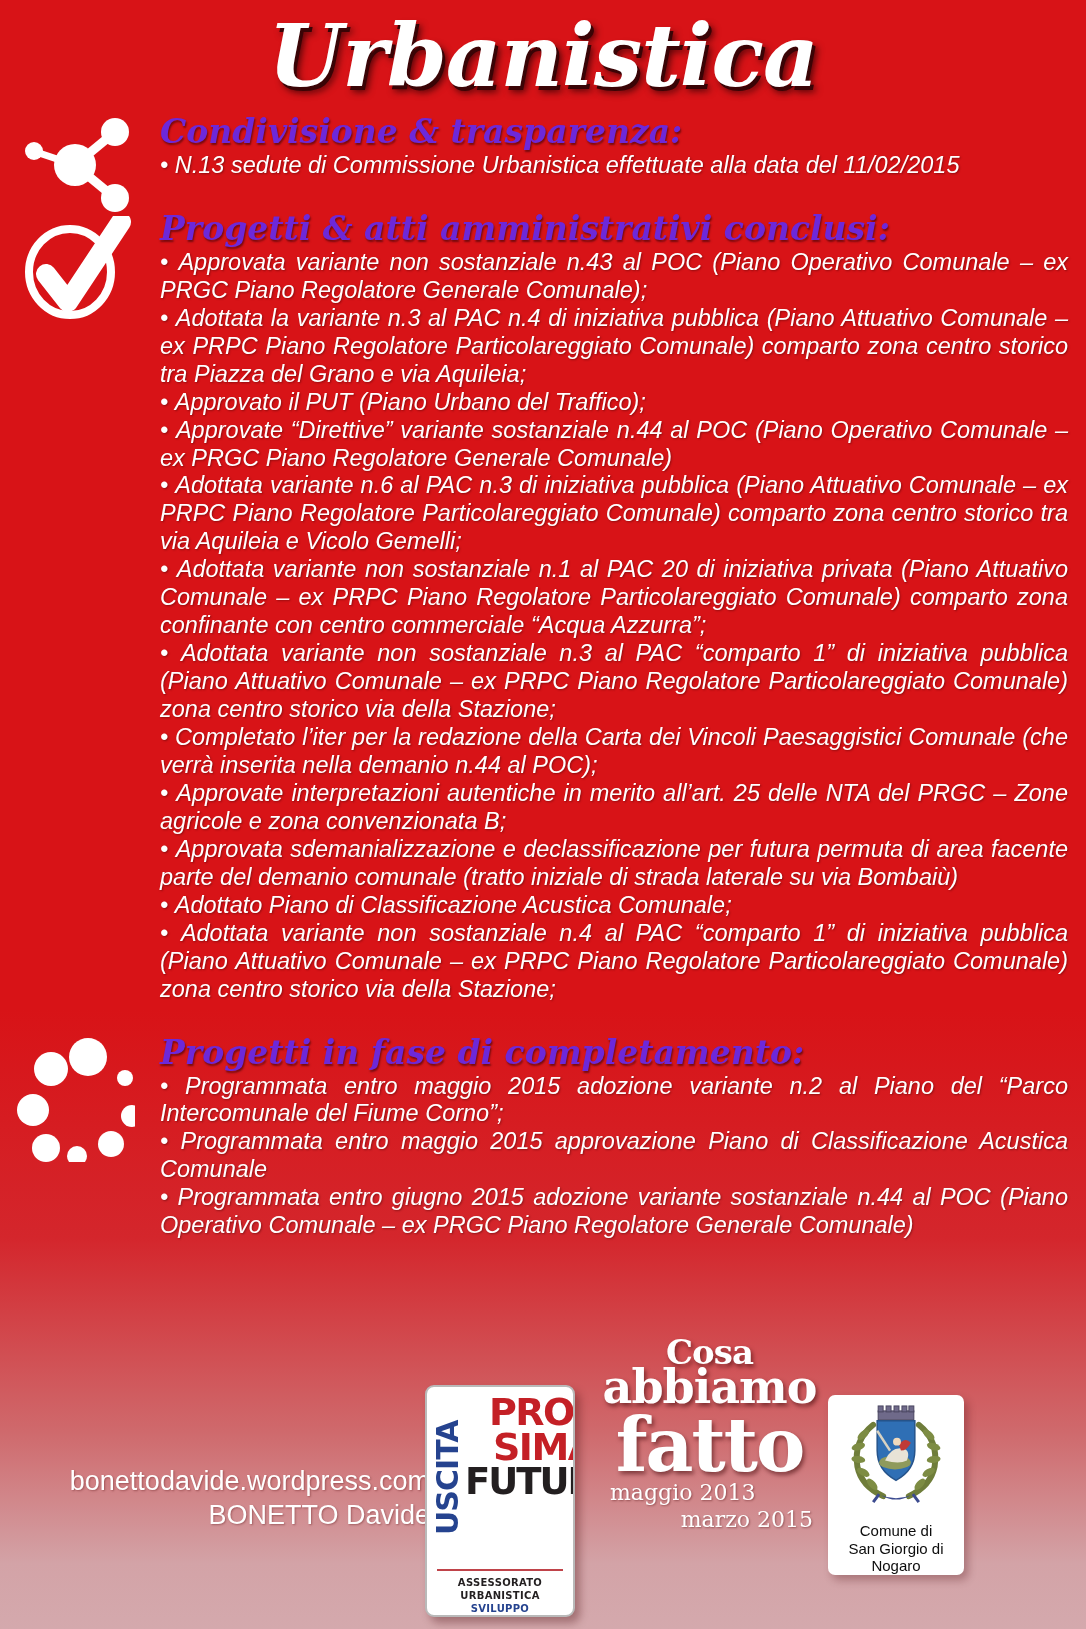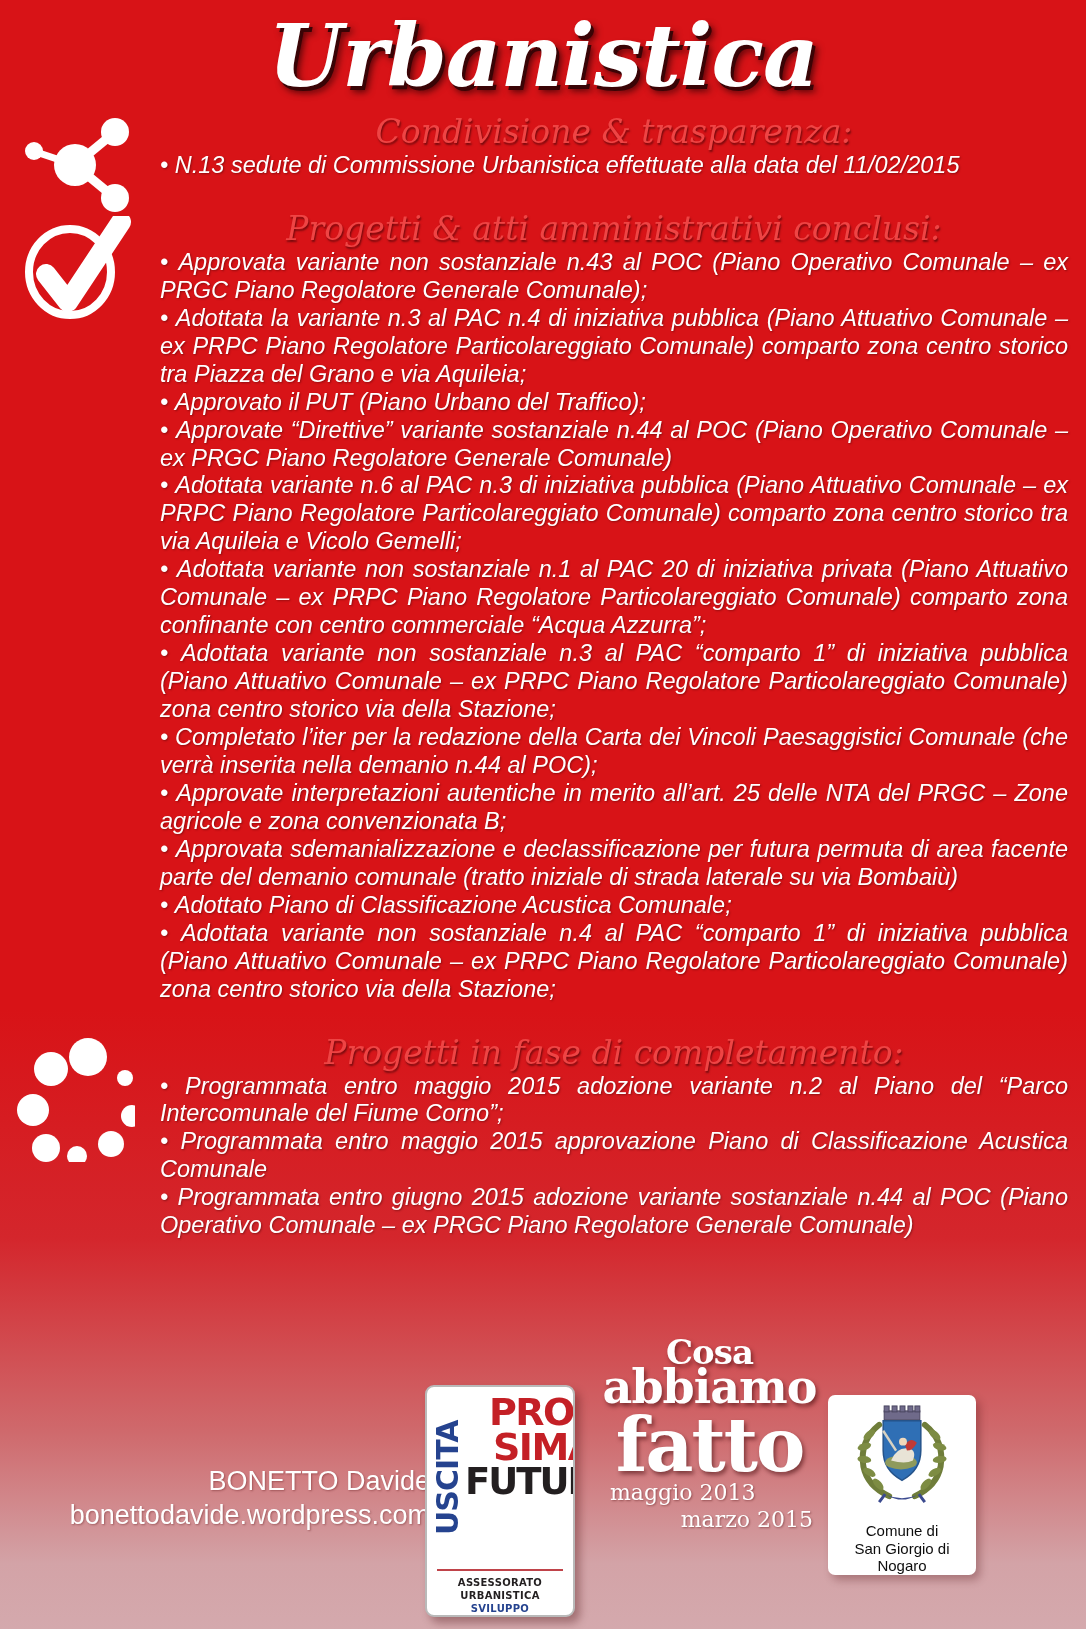--- a/index.html
+++ b/index.html
@@ -41,28 +41,27 @@
   }
 
   
   .section {
     position: relative;
     padding-left: 160px;
     padding-right: 18px;
   }
   .section-heading {
     font-family: "DejaVu Serif", serif;
-    font-weight: normal;
+    font-weight: bold;
     font-style: italic;
     font-size: 33px;
     line-height: 1.15;
-    color: #ef4444;
+    color: #6d28d9;
     text-shadow: 1px 2px 2px rgba(40,2,4,0.55);
     margin-bottom: 1px;
-    text-align: center;
   }
   .body-list { list-style: none; }
   .body-list li {
     font-family: "Liberation Sans", sans-serif;
     font-size: 23.5px;
     line-height: 1.19;
     text-align: justify;
     text-justify: inter-word;
     color: #ffffff;
     text-shadow: 1px 1px 2px rgba(60,4,6,0.45);
@@ -185,21 +184,21 @@
     line-height: 1.25;
   }
   .caf-d1 { text-align: left; padding-left: 18px; }
   .caf-d2 { text-align: right; padding-right: 14px; }
 
   
   .comune-card {
     position: absolute;
     left: 828px;
     top: 66px;
-    width: 148px;
+    width: 136px;
     height: 180px;
     background: #ffffff;
     border-radius: 7px;
     box-shadow: 4px 5px 9px rgba(70,10,12,0.3);
     display: flex;
     flex-direction: column;
     align-items: center;
     justify-content: flex-start;
     padding-top: 6px;
   }
@@ -276,22 +275,22 @@
   <ul class="body-list">
     <li>Programmata entro maggio 2015 adozione variante n.2 al Piano del “Parco Intercomunale del Fiume Corno”;</li>
     <li>Programmata entro maggio 2015 approvazione Piano di Classificazione Acustica Comunale</li>
     <li>Programmata entro giugno 2015 adozione variante sostanziale n.44 al POC  (Piano Operativo Comunale – ex PRGC Piano Regolatore Generale Comunale)</li>
   </ul>
 </div>
 
 <div class="footer">
 
   <div class="credit">
+    <div>bonettodavide.wordpress.com</div>
     <div>BONETTO Davide</div>
-    <div>bonettodavide.wordpress.com</div>
   </div>
 
   <div class="pf-card">
     <div class="pf-main">
       <div class="pf-uscita">USCITA</div>
       <div class="pf-words">
         <div class="pf-w red">PROS</div>
         <div class="pf-w red">SIMA</div>
         <div class="pf-w black">FUTURO</div>
       </div>

